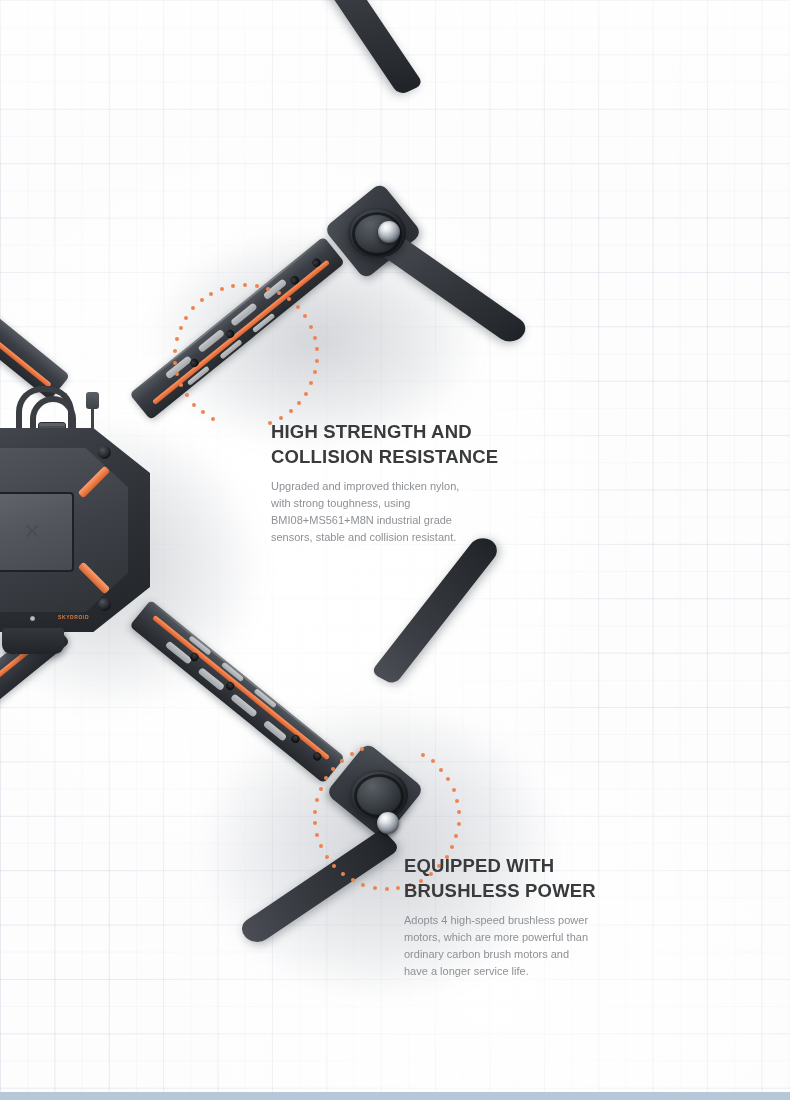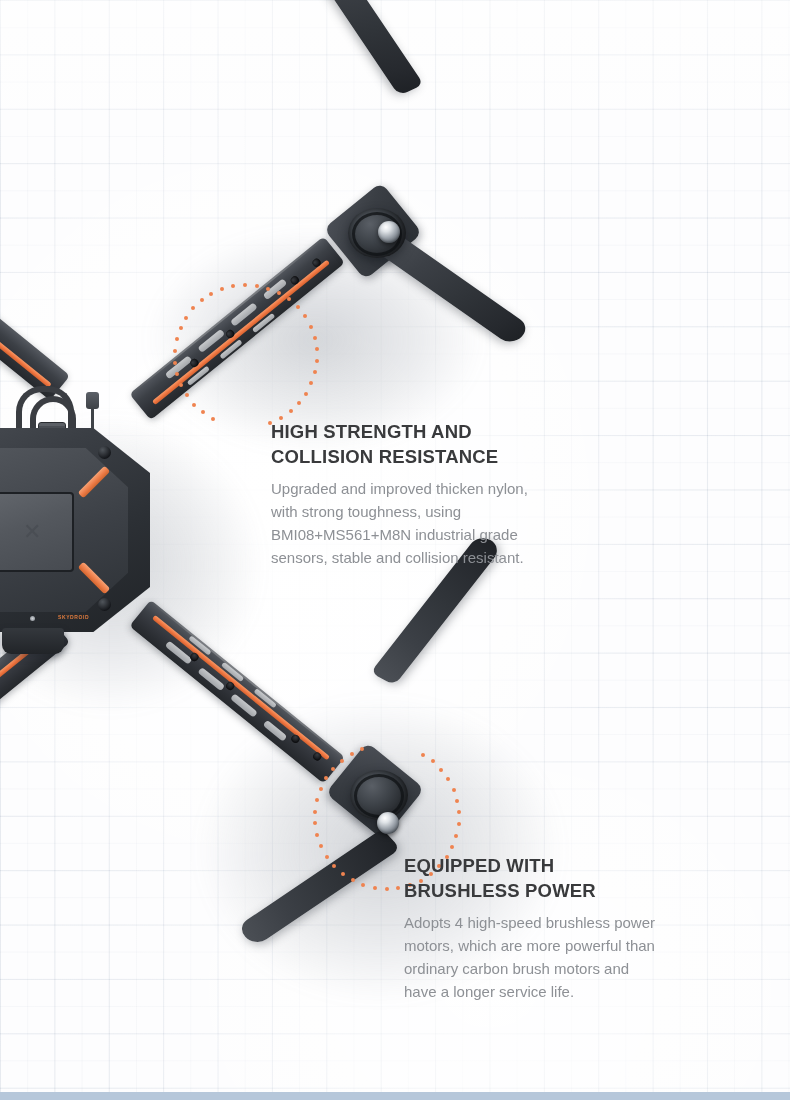--- a/index.html
+++ b/index.html
@@ -172,21 +172,21 @@
   
   .callout{position:absolute;}
   .callout h2{
     margin:0;
     font-size:18.5px;font-weight:700;line-height:1.33;
     letter-spacing:.18px;color:#393a3c;
     white-space:pre-line;
   }
   .callout p{
     margin:9px 0 0 0;
-    font-size:15px;line-height:1.53;color:#8d9095;
+    font-size:11px;line-height:1.53;color:#8d9095;
     white-space:pre-line;font-weight:400;
   }
 </style>
 </head>
 <body>
 
 <div id="page">
 
   <div class="grid-minor"></div>
   <div class="grid-major"></div>

